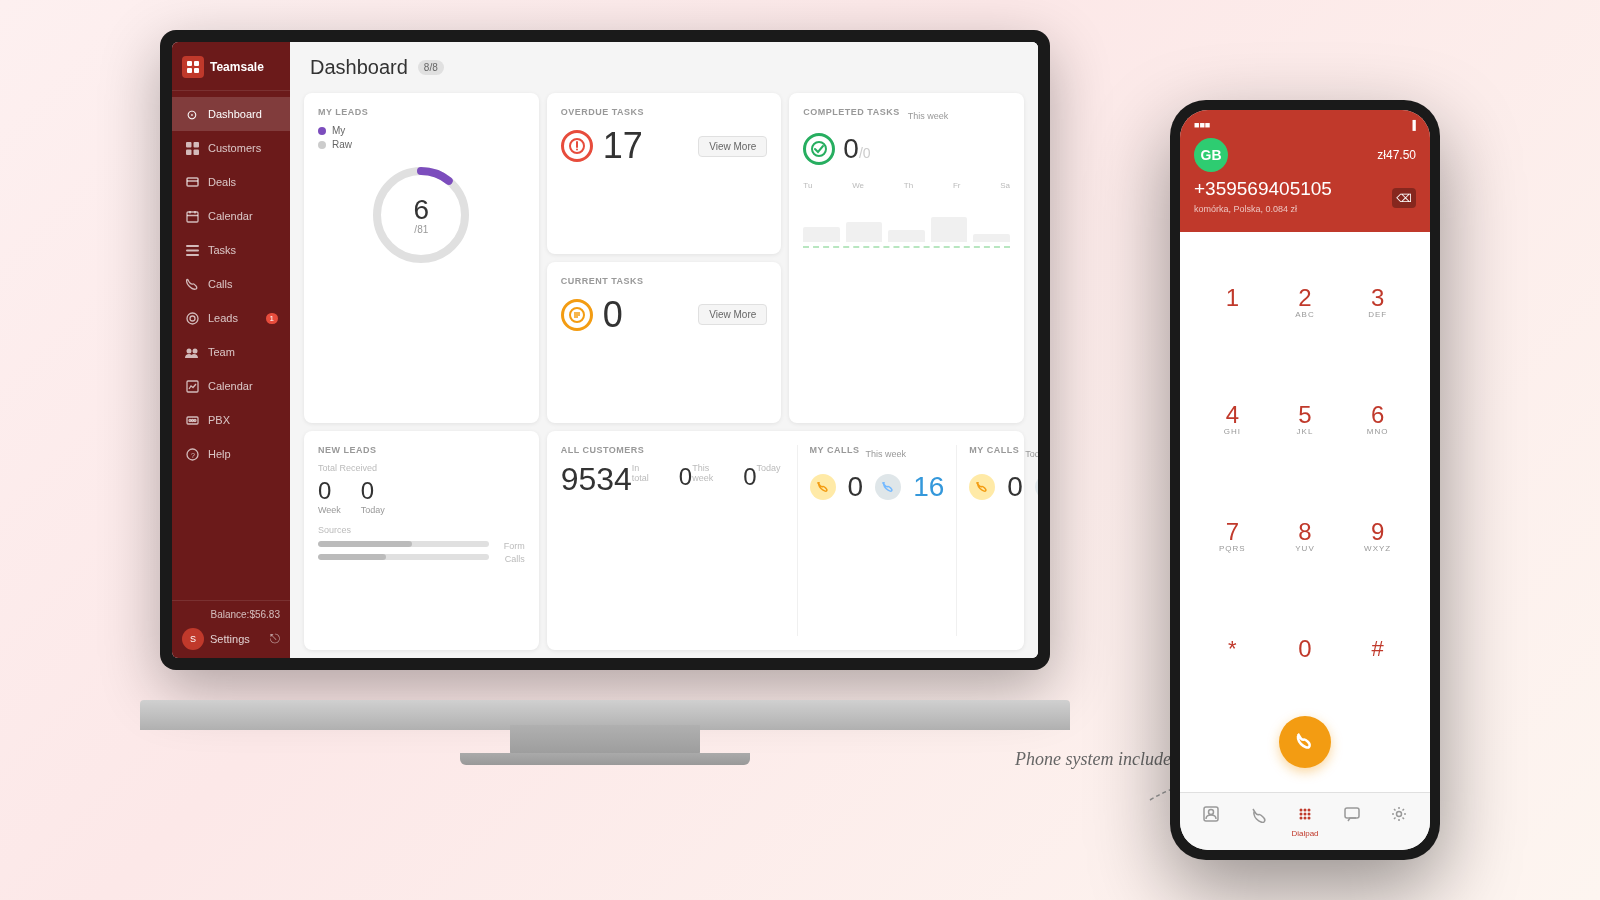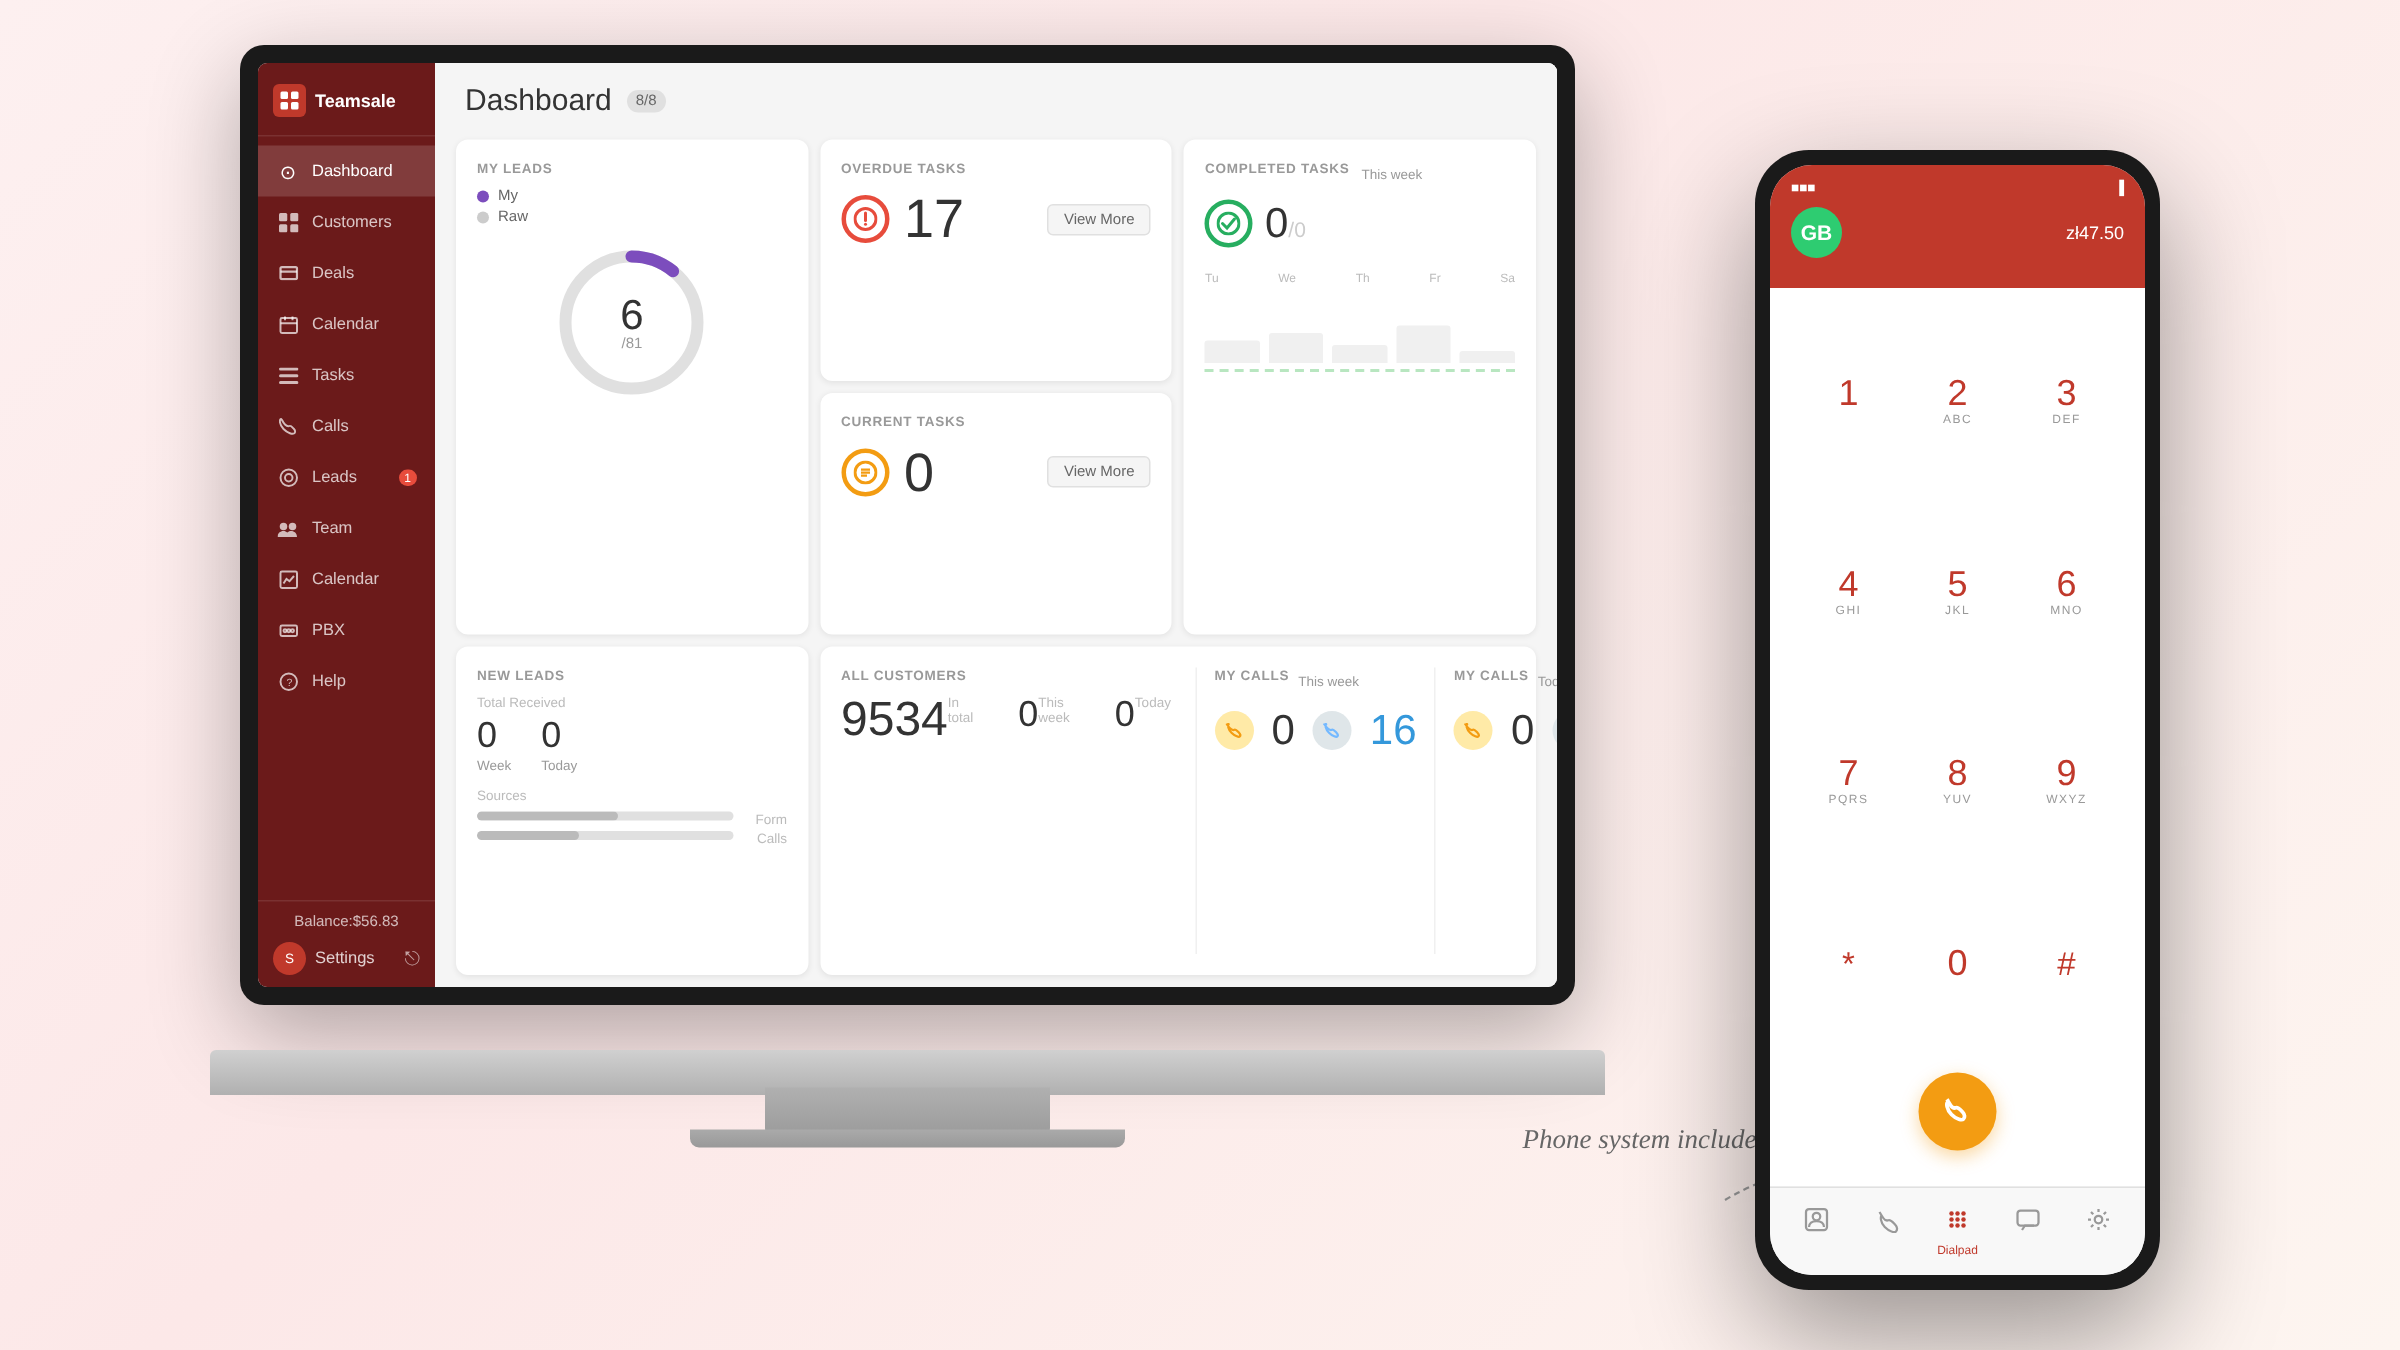--- a/index.html
+++ b/index.html
@@ -148,21 +148,21 @@
       margin-left: auto;
     }
 
     .sidebar-bottom {
       padding: 8px 10px;
       border-top: 1px solid rgba(255,255,255,0.1);
     }
 
     .balance-row {
       display: flex;
-      justify-content: center;
+      justify-content: flex-end;
       color: rgba(255,255,255,0.7);
       font-size: 10px;
       margin-bottom: 8px;
     }
 
     .settings-row {
       display: flex;
       align-items: center;
       gap: 6px;
     }
@@ -1084,20 +1084,27 @@
 <div class="phone-container">
   <div class="phone-screen">
     <div class="phone-header">
       <div class="phone-status-bar">
         <span>■■■</span>
         <span>▐</span>
       </div>
       <div class="phone-avatar-row">
         <div class="phone-avatar">GB</div>
         <span style="color:white;font-size:12px">zł47.50</span>
+      </div>
+      <div style="display:flex;align-items:center;justify-content:space-between;margin-top:6px">
+        <div style="flex:1">
+          <div class="phone-number" style="text-align:left;font-size:19px">+359569405105</div>
+          <div class="phone-location" style="text-align:left">komórka, Polska, 0.084 zł</div>
+        </div>
+        <div style="background:rgba(0,0,0,0.3);color:white;border-radius:4px;width:24px;height:20px;display:flex;align-items:center;justify-content:center;font-size:11px;cursor:pointer">⌫</div>
       </div>
     </div>
 
     <div class="dialpad">
       <div class="dialpad-grid">
         <div class="dial-key">
           <span class="dial-digit">1</span>
           <span class="dial-letters">&nbsp;</span>
         </div>
         <div class="dial-key">

